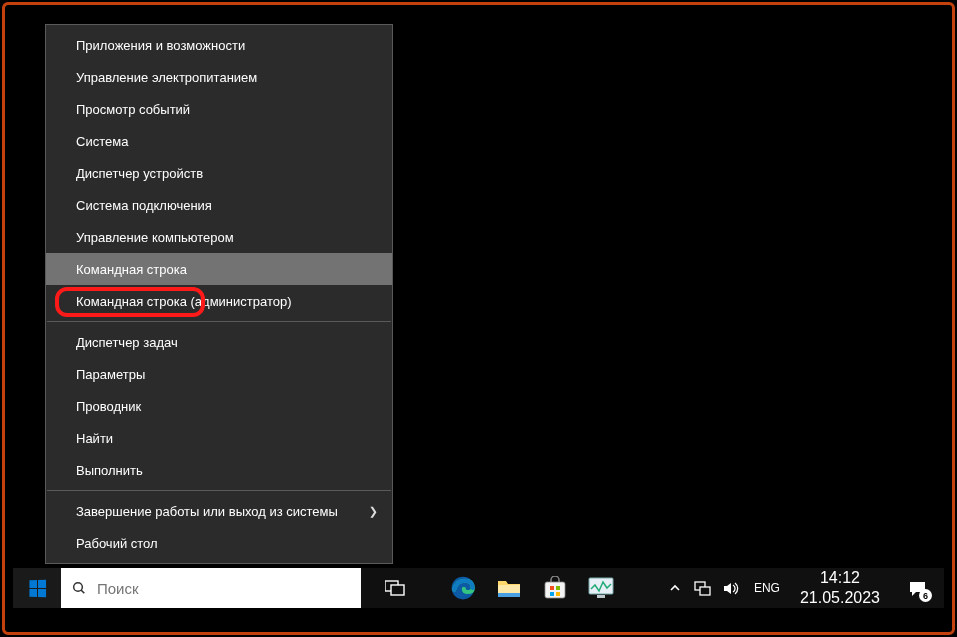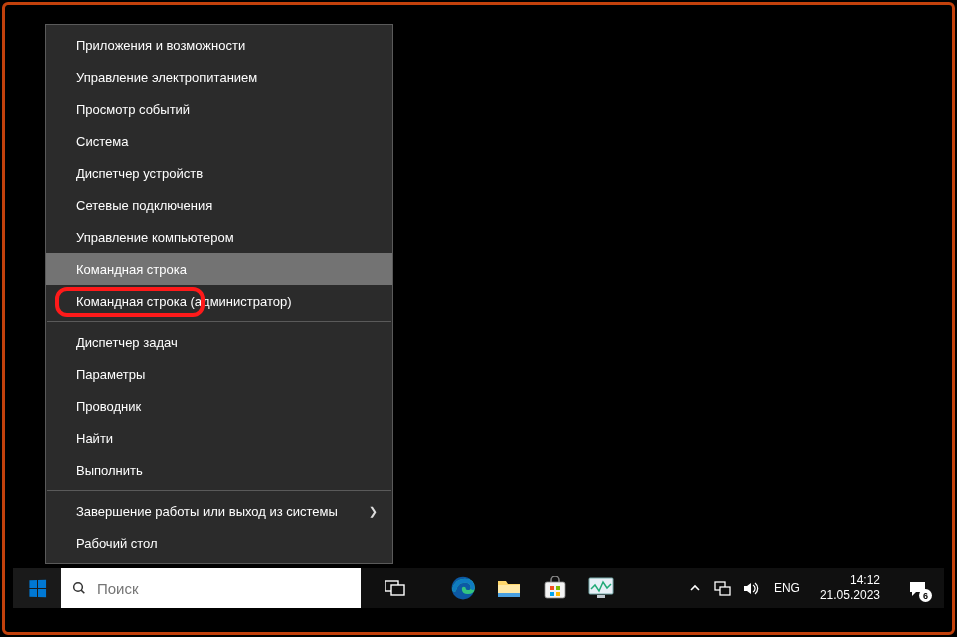--- a/index.html
+++ b/index.html
@@ -120,23 +120,23 @@
   gap: 10px;
   padding-right: 6px;
   color: #fff;
   font-size: 12px;
 }
 .tray .ticon-s {
   width: 18px; height: 18px;
   display: flex; align-items: center; justify-content: center;
 }
 .clock {
-  text-align: right;
+  text-align: center;
   line-height: 1.25;
-  font-size: 12px;
+  font-size: 16px;
   padding: 0 6px;
 }
 .notif {
   width: 42px; height: 40px;
   display: flex; align-items: center; justify-content: center;
   position: relative;
 }
 .notif .badge {
   position: absolute;
   bottom: 6px; right: 6px;
@@ -165,21 +165,21 @@
     <div class="item">
         <span>Просмотр событий</span>
       </div>
     <div class="item">
         <span>Система</span>
       </div>
     <div class="item">
         <span>Диспетчер устройств</span>
       </div>
     <div class="item">
-        <span>Сетевые подключения</span>
+        <span>Система подключения</span>
       </div>
     <div class="item">
         <span>Управление компьютером</span>
       </div>
     <div class="item hovered" id="cmd-item">
         <span>Командная строка</span>
       </div>
     <div class="item">
         <span>Командная строка (администратор)</span>
       </div>

